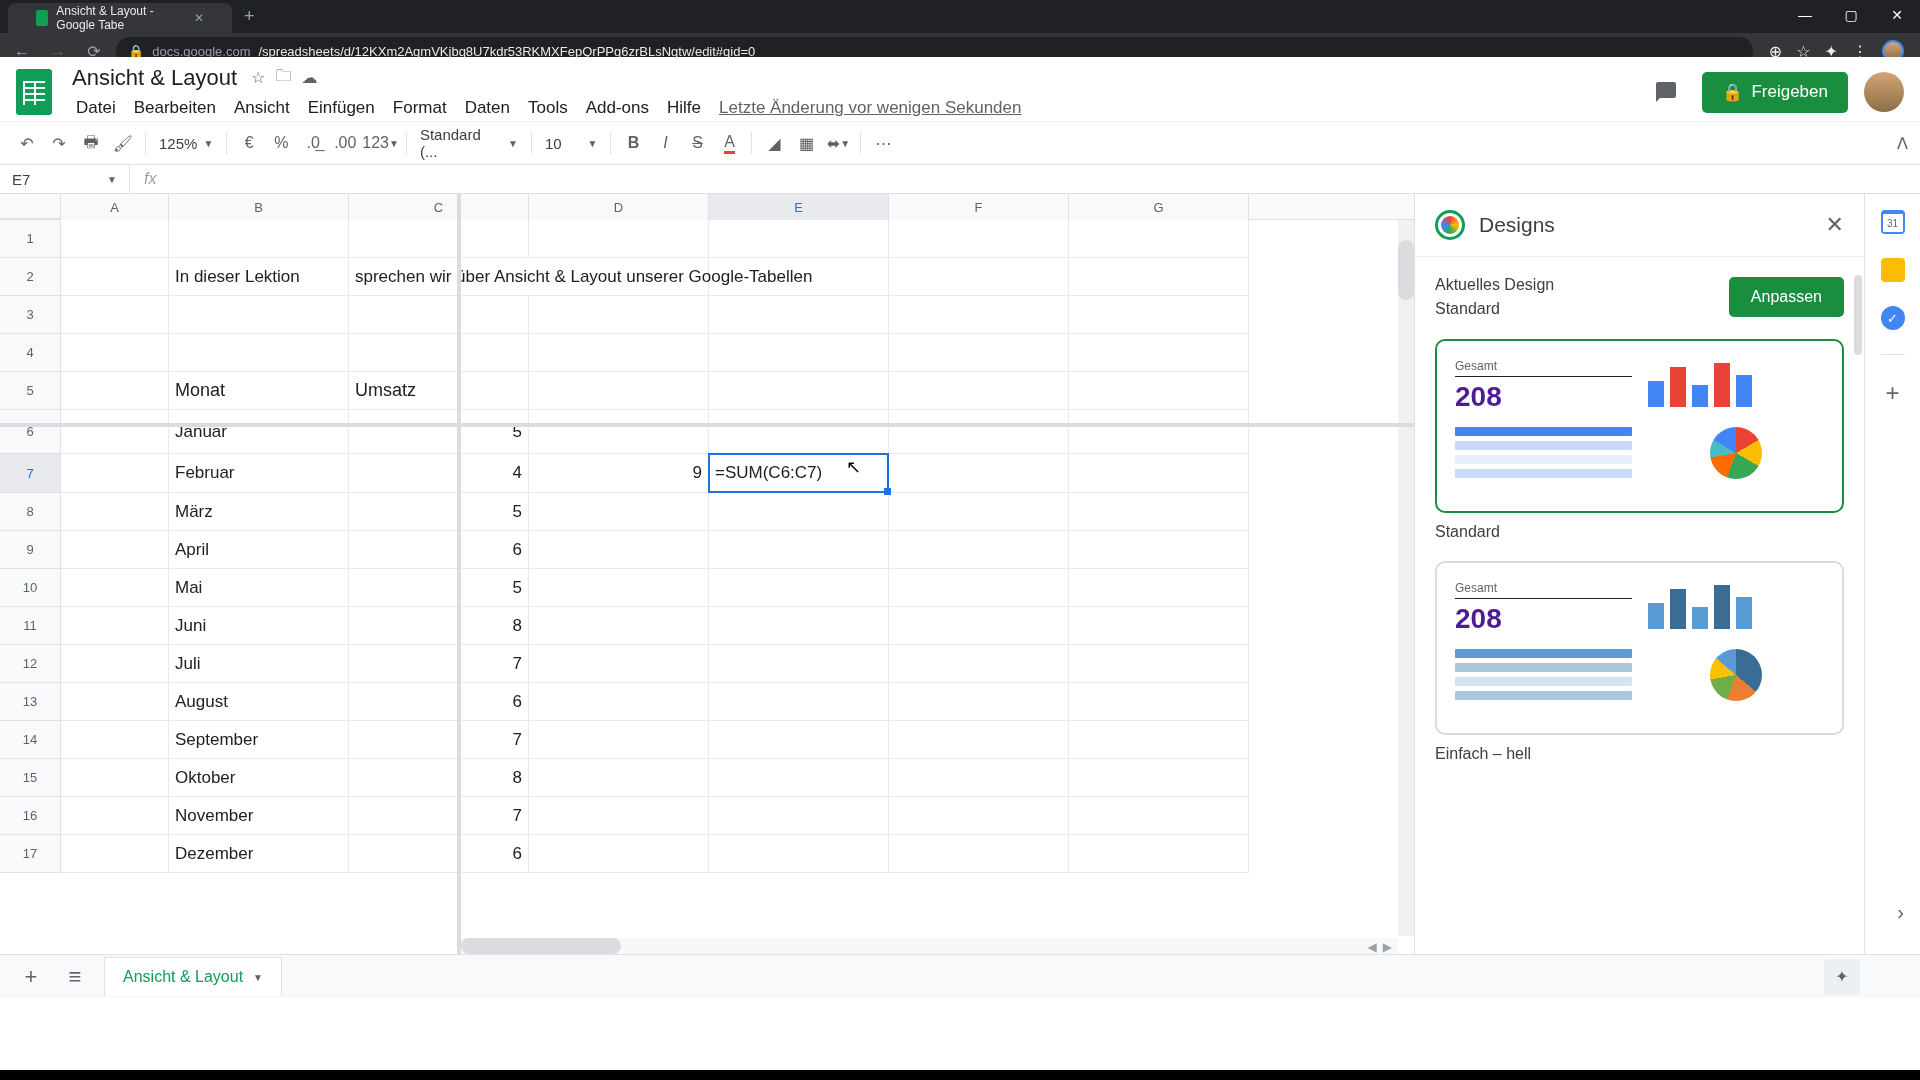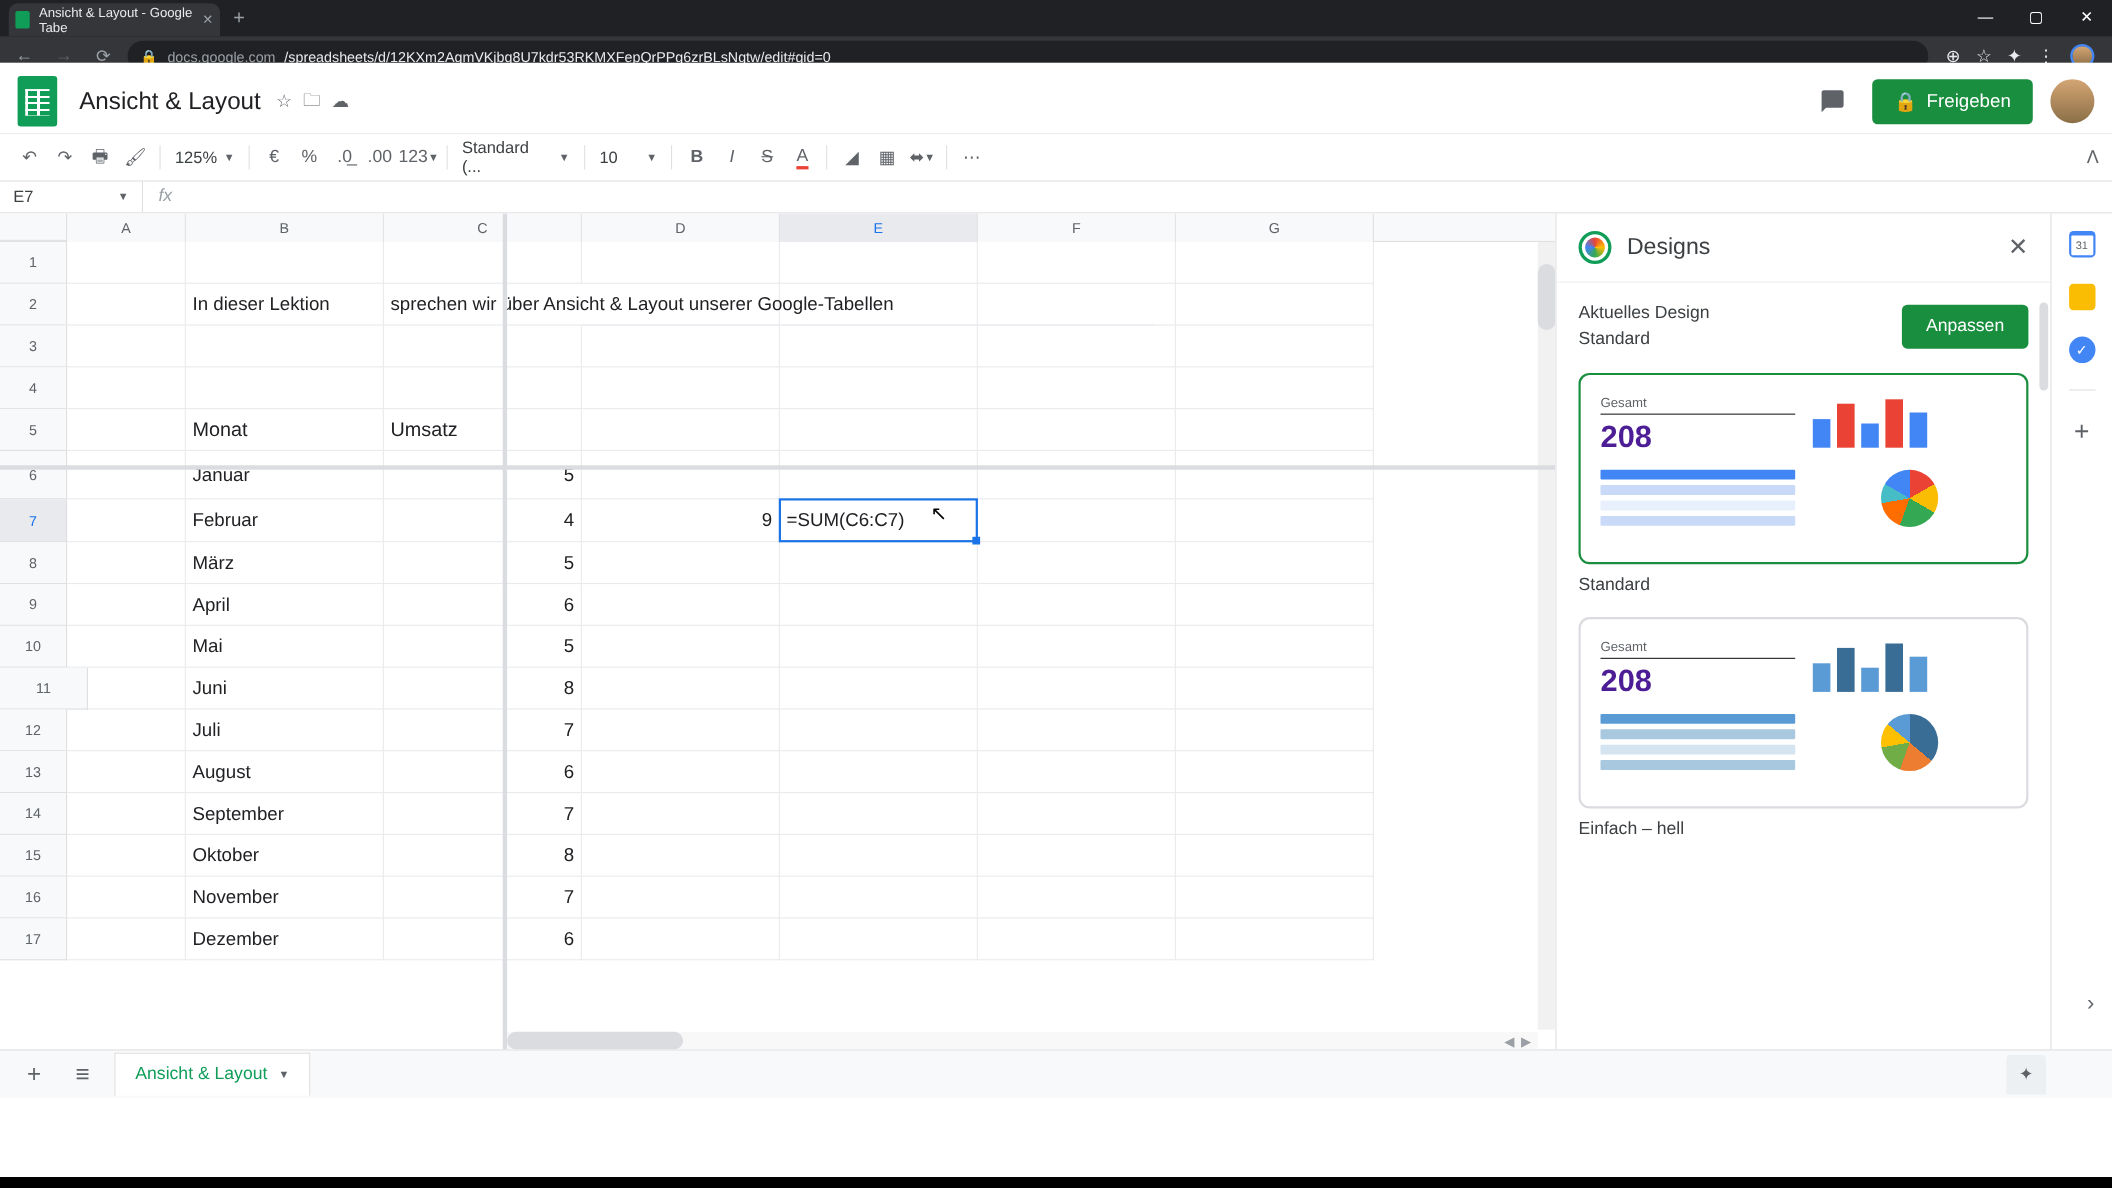--- a/index.html
+++ b/index.html
@@ -1,21 +1,21 @@
 <!DOCTYPE html>
 <html><head>
 <meta charset="utf-8">
 <style>
 * { margin: 0; padding: 0; box-sizing: border-box; font-family: Arial, 'Segoe UI', sans-serif; }
 body { background: #000; width: 1920px; height: 1080px; overflow: hidden; }
 
 
 .browser-chrome { background: #202124; height: 57px; }
 .tab-bar { height: 33px; background: #202124; display: flex; align-items: flex-end; padding-left: 8px; }
-.tab { background: #35363a; height: 30px; width: 192px; border-radius: 8px 8px 0 0; display: flex; align-items: center; padding: 0 6px; gap: 8px; color: #e8eaed; font-size: 12px; position: relative; }
+.tab { background: #35363a; height: 30px; width: 224px; border-radius: 8px 8px 0 0; display: flex; align-items: center; padding: 0 28px; gap: 8px; color: #e8eaed; font-size: 12px; position: relative; }
 .tab-close { margin-left: auto; color: #9aa0a6; cursor: pointer; }
 .new-tab { color: #9aa0a6; font-size: 18px; margin-left: 12px; margin-bottom: 6px; cursor: pointer; }
 .win-controls { position: absolute; right: 0; top: 0; display: flex; }
 .win-btn { width: 46px; height: 30px; color: #fff; display: flex; align-items: center; justify-content: center; font-size: 14px; cursor: pointer; }
 
 .addr-bar { height: 36px; background: #35363a; display: flex; align-items: center; padding: 0 8px; gap: 8px; }
 .nav-btn { width: 28px; height: 28px; display: flex; align-items: center; justify-content: center; color: #9aa0a6; border-radius: 50%; cursor: pointer; }
 .nav-btn.disabled { opacity: .4; }
 .url-field { flex: 1; background: #202124; height: 28px; border-radius: 14px; display: flex; align-items: center; padding: 0 12px; color: #9aa0a6; font-size: 13px; gap: 8px; }
 .url-text { color: #e8eaed; }
@@ -173,20 +173,32 @@
     <div class="sheets-logo">
         <div class="sheets-icon"></div>
       </div>
     <div class="title-area">
       <div class="title-row">
         <span class="doc-title">Ansicht &amp; Layout</span>
         <span class="title-icon">☆</span>
         <span class="title-icon">🗀</span>
         <span class="title-icon">☁</span>
       </div>
+      <div class="menu-bar" id="menu-bar">
+          <span class="menu-item">Datei</span>
+          <span class="menu-item">Bearbeiten</span>
+          <span class="menu-item">Ansicht</span>
+          <span class="menu-item">Einfügen</span>
+          <span class="menu-item">Format</span>
+          <span class="menu-item">Daten</span>
+          <span class="menu-item">Tools</span>
+          <span class="menu-item">Add-ons</span>
+          <span class="menu-item">Hilfe</span>
+          <span class="last-edit">Letzte Änderung vor wenigen Sekunden</span>
+        </div>
     </div>
     <div class="header-right">
       <div class="comment-btn">
           <svg width="24" height="24" viewBox="0 0 24 24" fill="#5f6368">
             <path d="M20 2H4c-1.1 0-2 .9-2 2v18l4-4h14c1.1 0 2-.9 2-2V4c0-1.1-.9-2-2-2z"></path>
           </svg>
         </div>
       <div class="share-btn">
         <span>🔒</span>
         <span>Freigeben</span>
@@ -391,21 +403,21 @@
         <div class="row-h" style="position: absolute; left: 0px; top: 26px; width: 61px; height: 38px;">1</div>
         <div class="row-h" style="position: absolute; left: 0px; top: 64px; width: 61px; height: 38px;">2</div>
         <div class="row-h" style="position: absolute; left: 0px; top: 102px; width: 61px; height: 38px;">3</div>
         <div class="row-h" style="position: absolute; left: 0px; top: 140px; width: 61px; height: 38px;">4</div>
         <div class="row-h" style="position: absolute; left: 0px; top: 178px; width: 61px; height: 38px;">5</div>
         <div class="row-h" style="position: absolute; left: 0px; top: 216px; width: 61px; height: 44px;">6</div>
         <div class="row-h sel" style="position: absolute; left: 0px; top: 260px; width: 61px; height: 39px;">7</div>
         <div class="row-h" style="position: absolute; left: 0px; top: 299px; width: 61px; height: 38px;">8</div>
         <div class="row-h" style="position: absolute; left: 0px; top: 337px; width: 61px; height: 38px;">9</div>
         <div class="row-h" style="position: absolute; left: 0px; top: 375px; width: 61px; height: 38px;">10</div>
-        <div class="row-h" style="position: absolute; left: 0px; top: 413px; width: 80px; height: 38px;">11</div>
+        <div class="row-h" style="position: absolute; left: 0px; top: 413px; width: 61px; height: 38px;">11</div>
         <div class="row-h" style="position: absolute; left: 0px; top: 451px; width: 61px; height: 38px;">12</div>
         <div class="row-h" style="position: absolute; left: 0px; top: 489px; width: 61px; height: 38px;">13</div>
         <div class="row-h" style="position: absolute; left: 0px; top: 527px; width: 61px; height: 38px;">14</div>
         <div class="row-h" style="position: absolute; left: 0px; top: 565px; width: 61px; height: 38px;">15</div>
         <div class="row-h" style="position: absolute; left: 0px; top: 603px; width: 61px; height: 38px;">16</div>
         <div class="row-h" style="position: absolute; left: 0px; top: 641px; width: 61px; height: 38px;">17</div>
         <div class="freeze-line-v"></div>
         <div class="freeze-line-h"></div>
         <div class="cursor-arrow">↖</div>
         <div class="grid-scroll-v">

